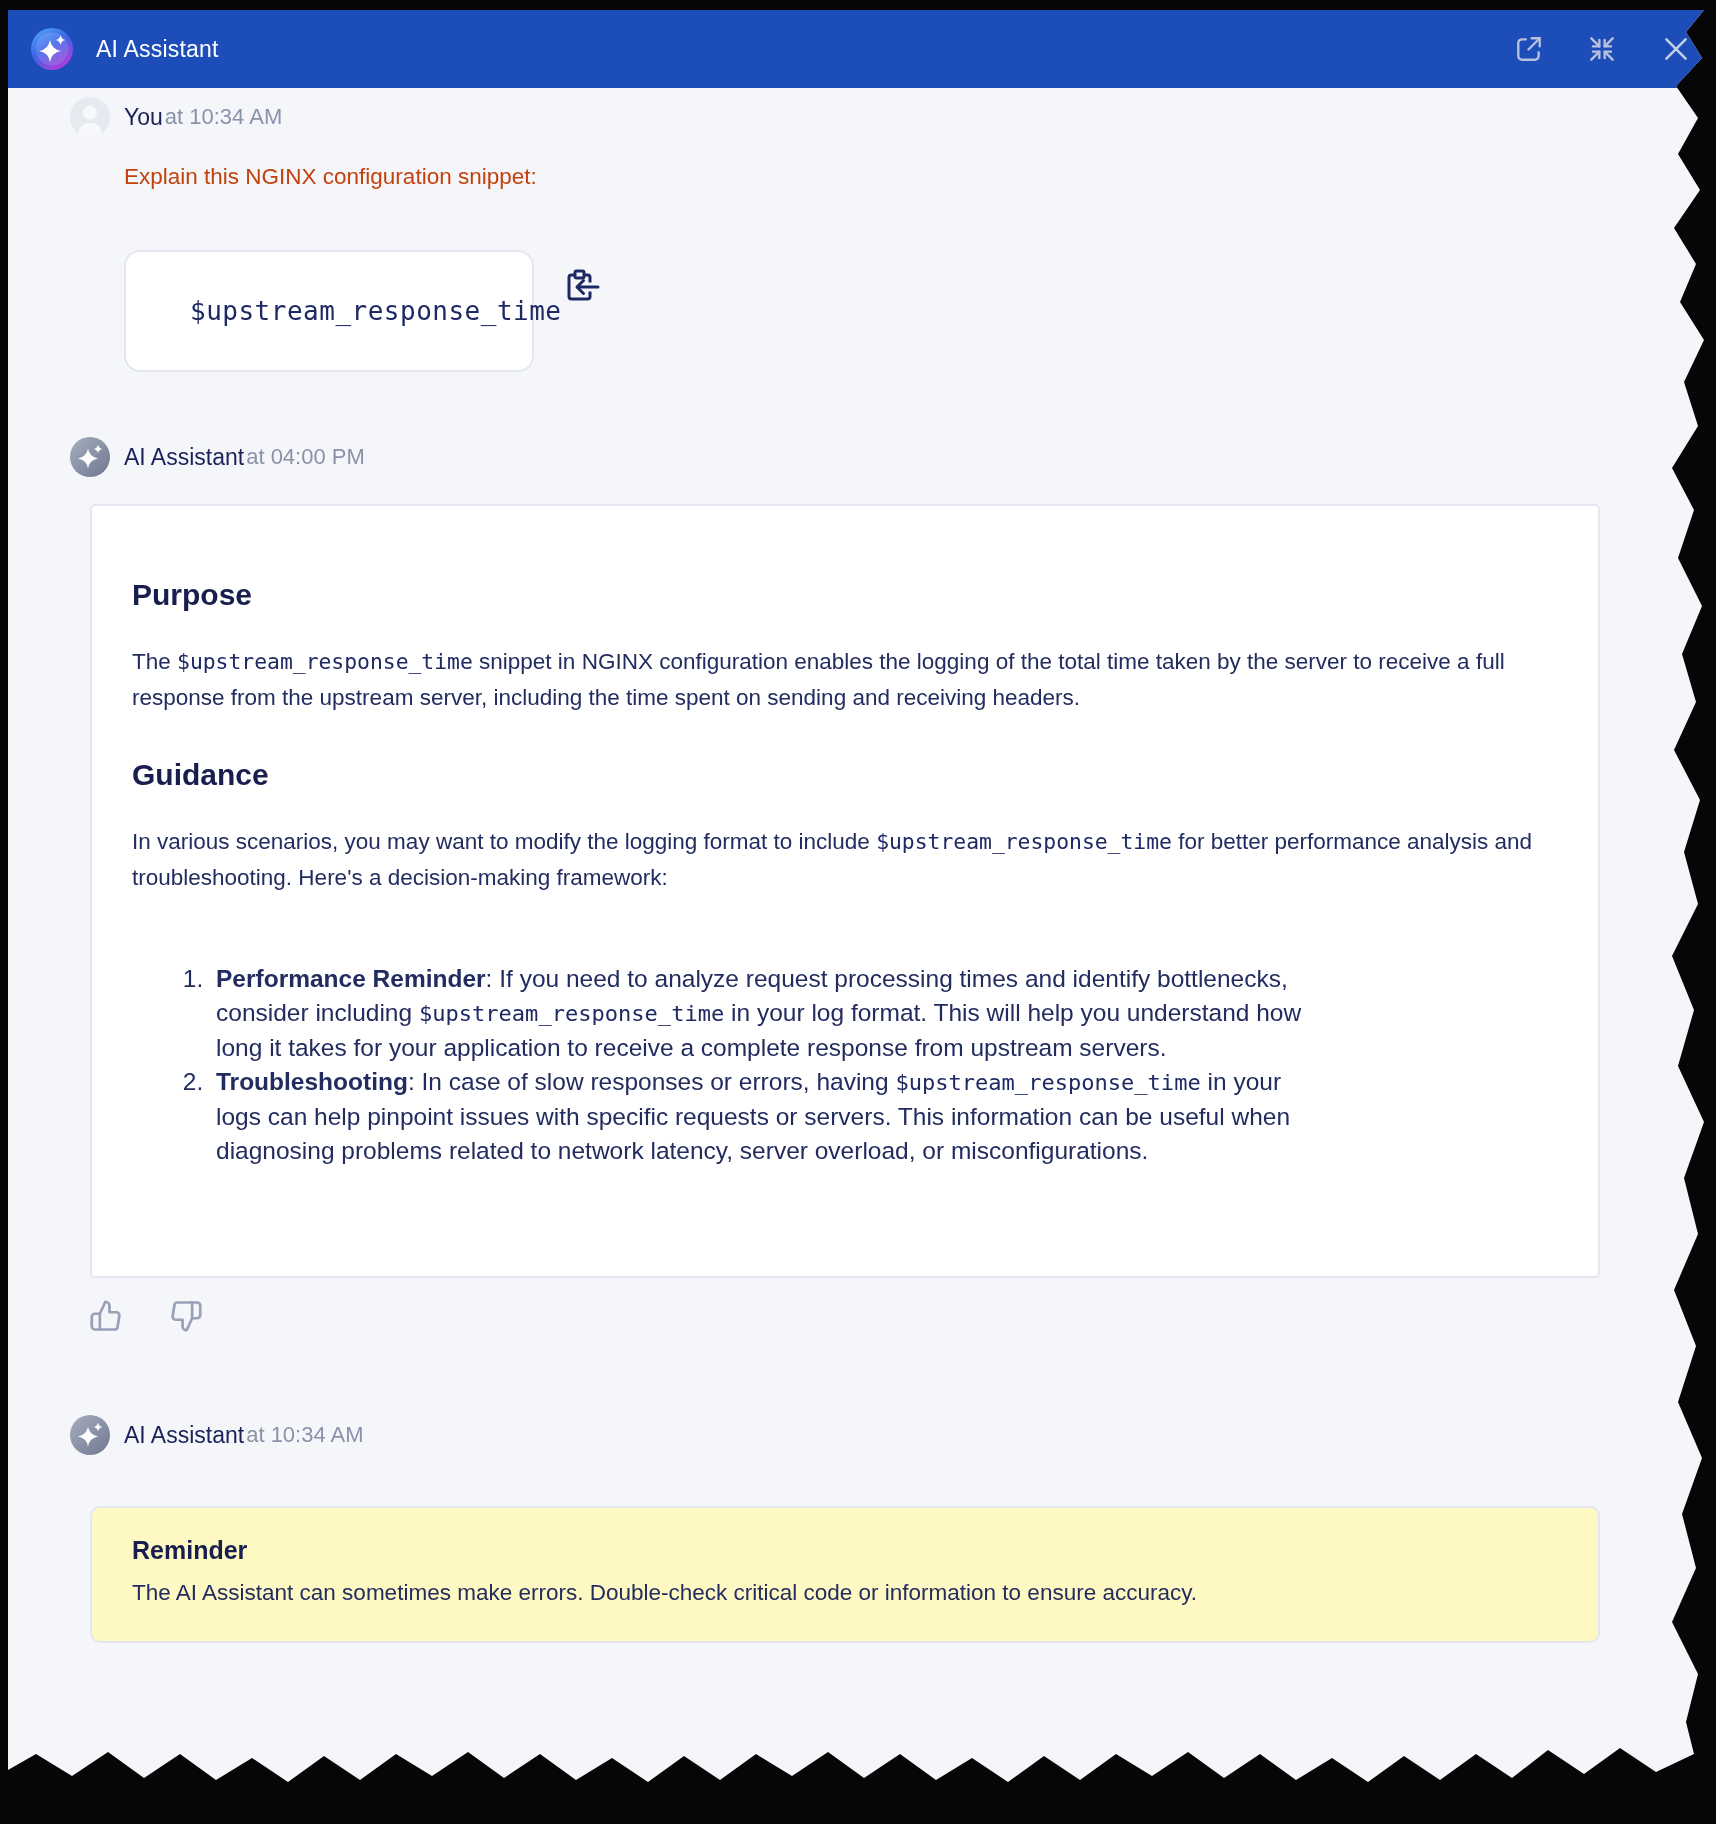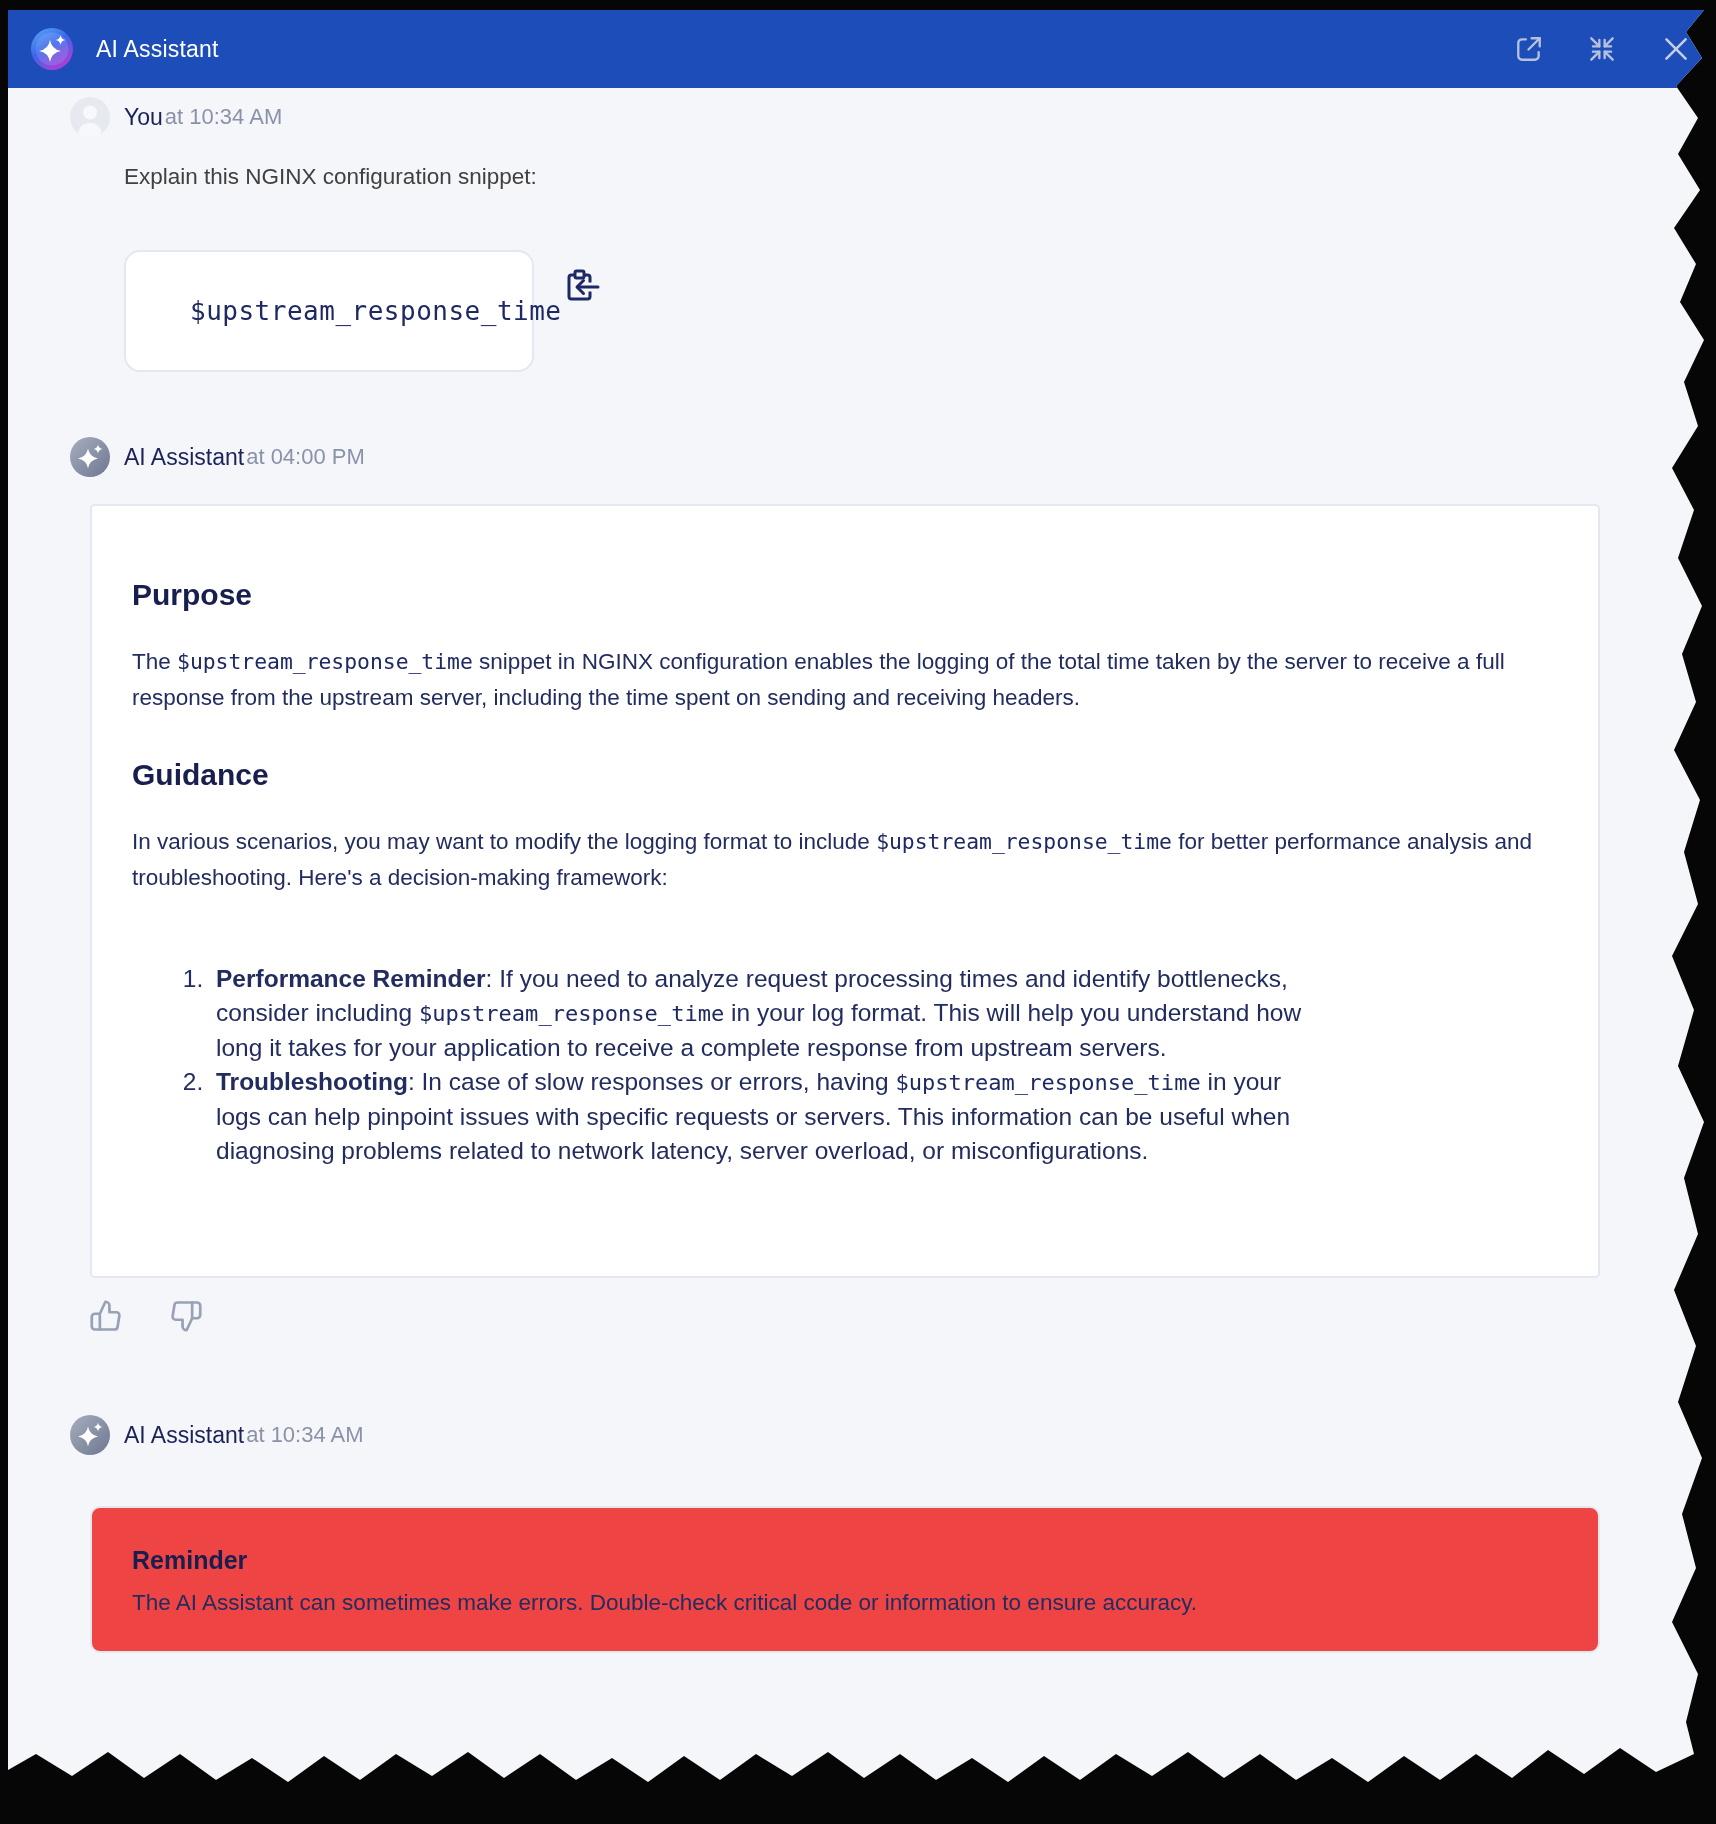--- a/index.html
+++ b/index.html
@@ -39,21 +39,21 @@
   .title { color:#FFFFFF; font-size:23px; margin-left:22px; letter-spacing:.2px; }
   .tb-actions { margin-left:auto; display:flex; align-items:center; gap:42px; padding-right:8px; }
   button { background:none; border:none; padding:0; margin:0; cursor:pointer; line-height:0; }
   
   .chat { padding:8px 0 0 62px; }
   .msg-head { display:flex; align-items:center; height:42px; }
   .avatar { width:40px; height:40px; line-height:0; flex:0 0 auto; }
   .author { font-weight:normal; font-size:23px; color:#1A2258; margin-left:14px; }
   .time { font-size:22px; color:#8A92A9; margin-left:2px; }
   .msg-body { margin-left:54px; }
-  .user-text { font-size:22.5px; color:#404040; margin:26px 0 0; }
+  .user-text { font-size:22.5px; color:#c2410c; margin:26px 0 0; }
   .code-row { display:flex; align-items:flex-start; margin-top:60px; }
   .code-chip {
     width:410px; height:122px; box-sizing:border-box; background:#FFFFFF;
     border:2px solid #E4E7F0; border-radius:16px;
     display:flex; align-items:center; padding-left:64px;
   }
   .code-chip code, code.inline {
     font-family:"DejaVu Sans Mono", monospace; color:#1E2963;
   }
   .code-chip code { font-size:26px; letter-spacing:.5px; }
@@ -72,22 +72,22 @@
     font-size:24.5px; line-height:34px; color:#222C5F;
   }
   .answer-card li { padding-left:6px; }
   .answer-card li + li { }
   .answer-card li b { font-weight:700; }
   .answer-card li code.inline { font-size:.9em; }
   .feedback { display:flex; gap:44px; margin:20px 0 0 18px; }
   .msg-reminder { margin-top:80px; }
   .reminder-card {
     margin:50px 0 0 20px; width:1510px; box-sizing:border-box;
-    background:#ef4444; border:2px solid #E4E7F0; border-radius:10px;
-    padding:38px 48px 30px 40px;
+    background:#fef9c3; border:2px solid #E4E7F0; border-radius:10px;
+    padding:28px 48px 30px 40px;
   }
   .reminder-card h3 { font-size:25px; font-weight:700; color:#181F4E; margin:0; }
   .reminder-card p { font-size:22.5px; line-height:36px; color:#222C5F; margin:10px 0 0; }
 </style>
 </head>
 <body>
 
 <div class="app">
 
   <header class="titlebar">

